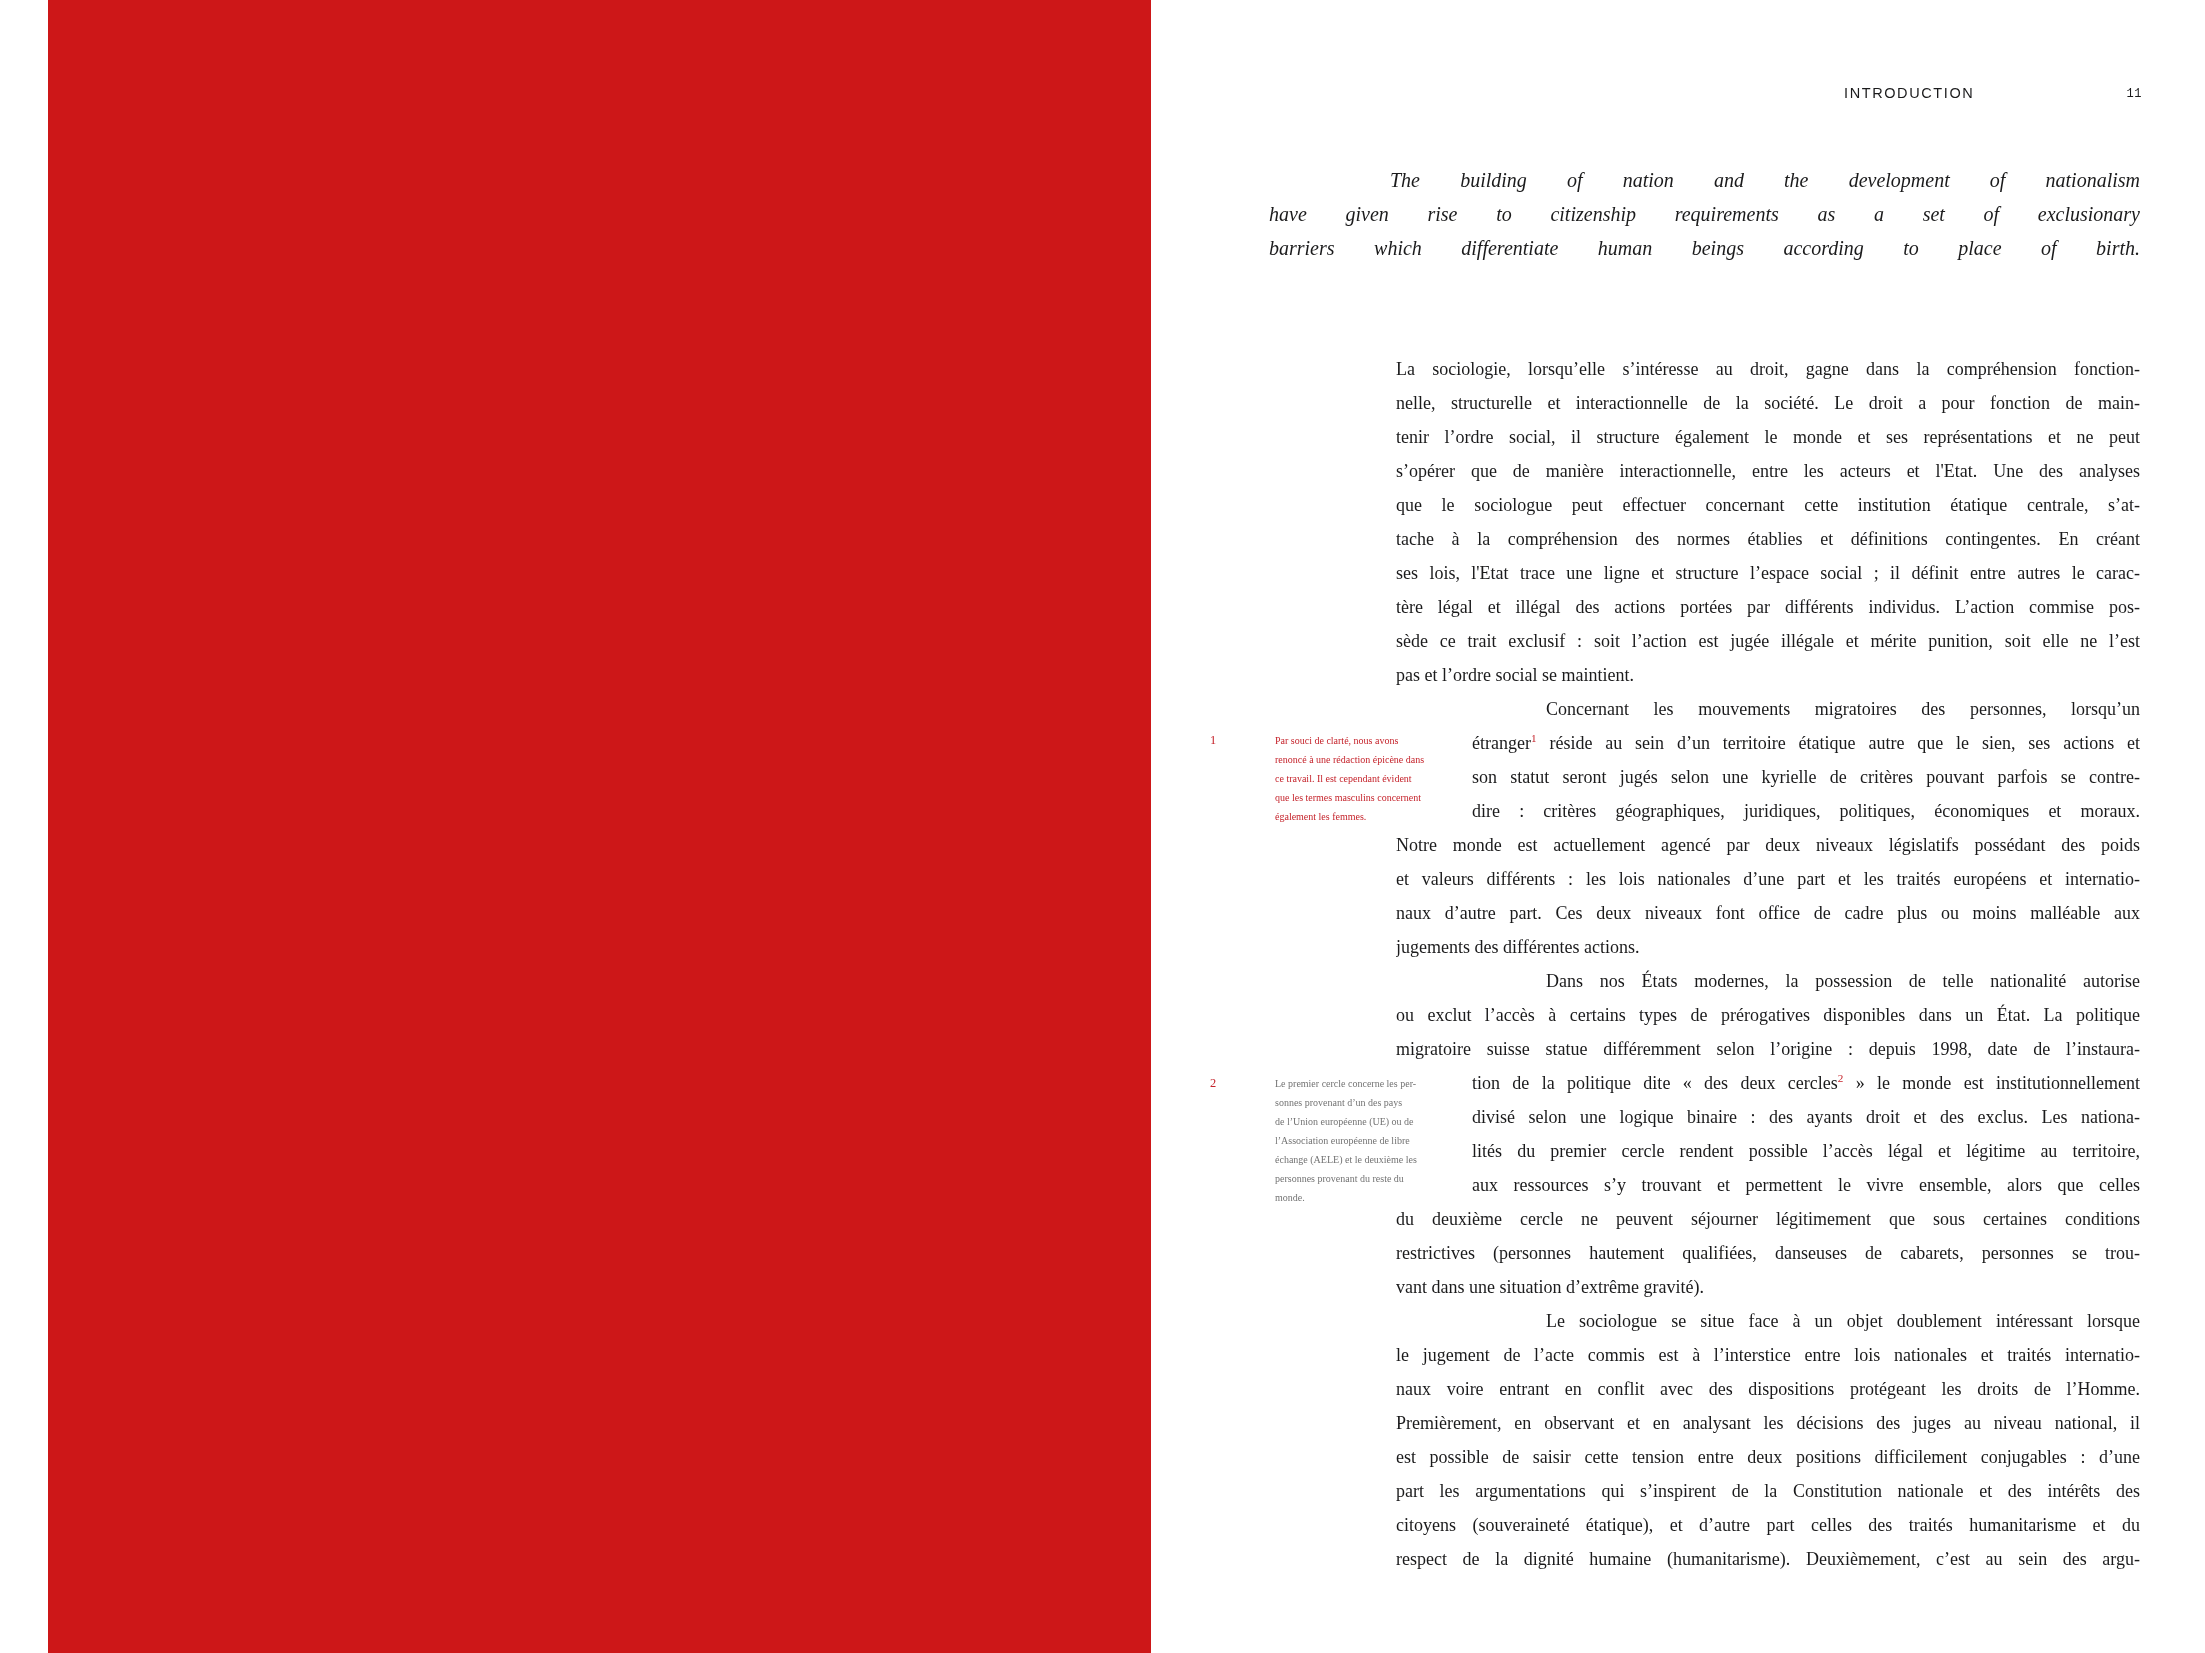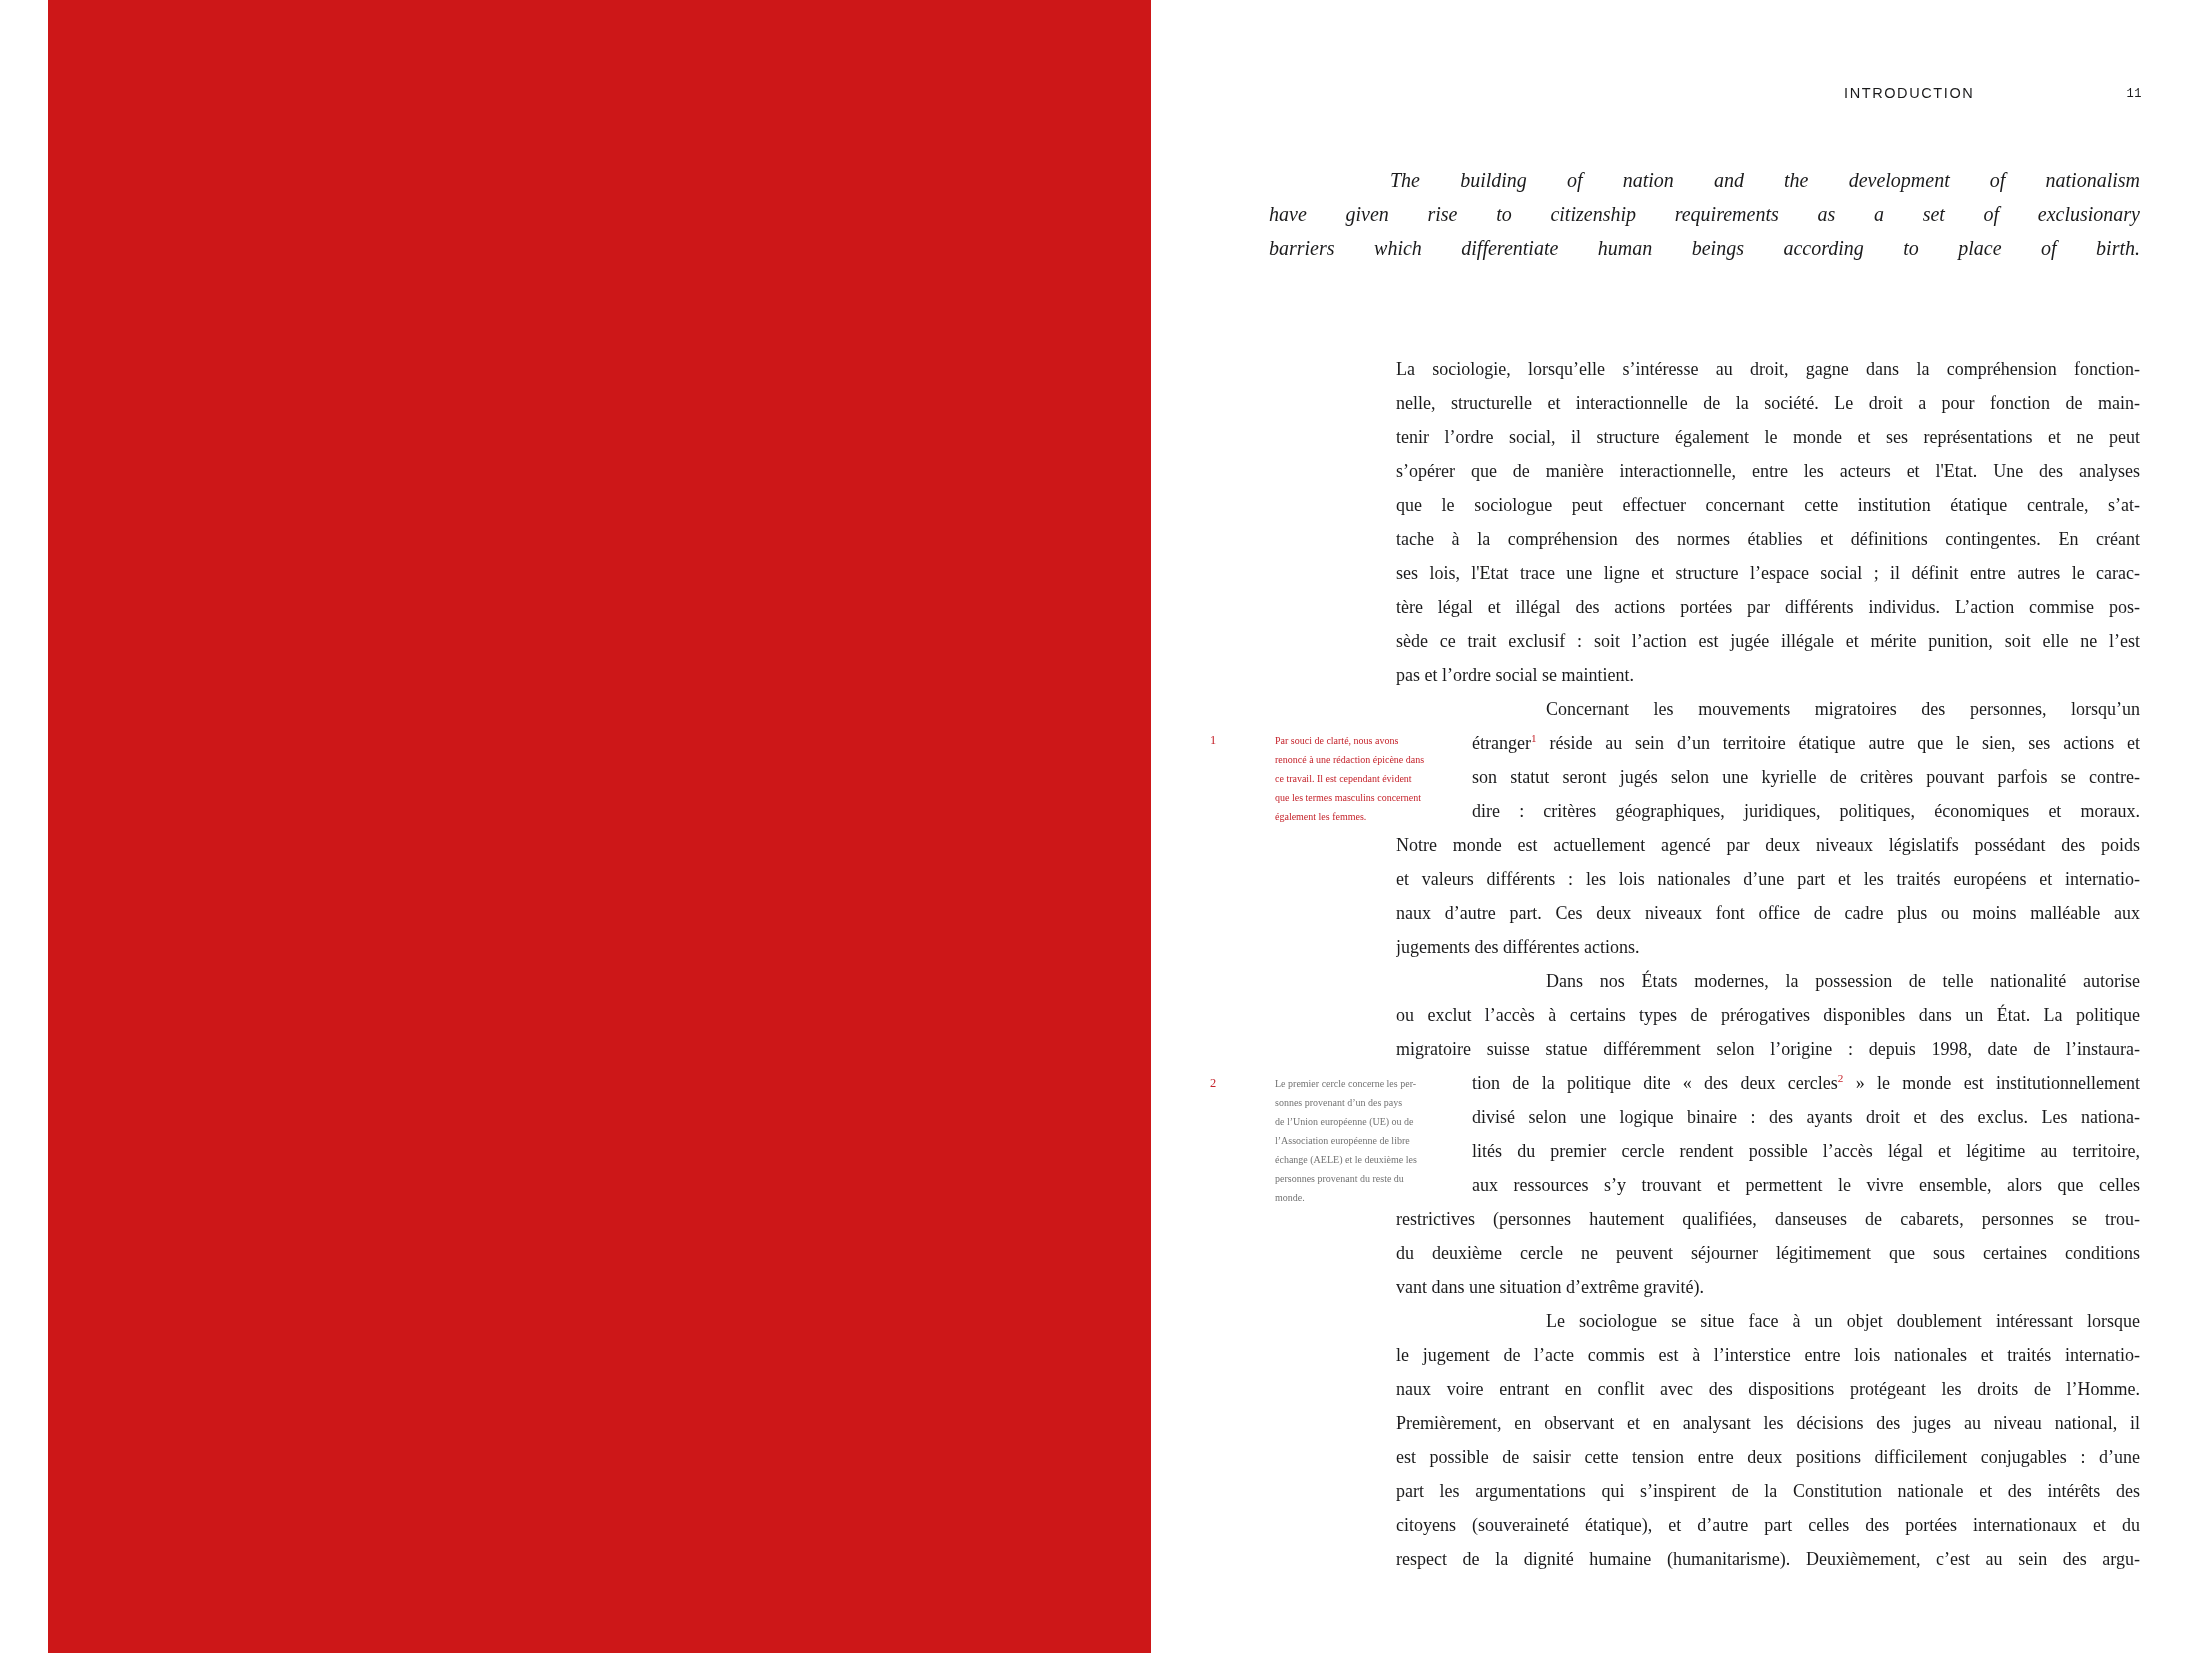--- a/index.html
+++ b/index.html
@@ -92,30 +92,30 @@
       <div class="b-line just">et valeurs différents : les lois nationales d’une part et les traités européens et internatio-</div>
       <div class="b-line just">naux d’autre part. Ces deux niveaux font office de cadre plus ou moins malléable aux</div>
       <div class="b-line">jugements des différentes actions.</div>
       <div class="b-line just ind-par">Dans nos États modernes, la possession de telle nationalité autorise</div>
       <div class="b-line just">ou exclut l’accès à certains types de prérogatives disponibles dans un État. La politique</div>
       <div class="b-line just">migratoire suisse statue différemment selon l’origine : depuis 1998, date de l’instaura-</div>
       <div class="b-line just ind-note">tion de la politique dite « des deux cercles<sup class="fn" style="color: rgb(197, 35, 43);">2</sup> » le monde est institutionnellement</div>
       <div class="b-line just ind-note">divisé selon une logique binaire : des ayants droit et des exclus. Les nationa-</div>
       <div class="b-line just ind-note">lités du premier cercle rendent possible l’accès légal et légitime au territoire,</div>
       <div class="b-line just ind-note">aux ressources s’y trouvant et permettent le vivre ensemble, alors que celles</div>
+      <div class="b-line just">du deuxième cercle ne peuvent séjourner légitimement que sous certaines conditions</div>
       <div class="b-line just">restrictives (personnes hautement qualifiées, danseuses de cabarets, personnes se trou-</div>
-      <div class="b-line just">du deuxième cercle ne peuvent séjourner légitimement que sous certaines conditions</div>
       <div class="b-line">vant dans une situation d’extrême gravité).</div>
       <div class="b-line just ind-par">Le sociologue se situe face à un objet doublement intéressant lorsque</div>
       <div class="b-line just">le jugement de l’acte commis est à l’interstice entre lois nationales et traités internatio-</div>
       <div class="b-line just">naux voire entrant en conflit avec des dispositions protégeant les droits de l’Homme.</div>
       <div class="b-line just">Premièrement, en observant et en analysant les décisions des juges au niveau national, il</div>
       <div class="b-line just">est possible de saisir cette tension entre deux positions difficilement conjugables : d’une</div>
       <div class="b-line just">part les argumentations qui s’inspirent de la Constitution nationale et des intérêts des</div>
-      <div class="b-line just">citoyens (souveraineté étatique), et d’autre part celles des portées internationaux et du</div>
+      <div class="b-line just">citoyens (souveraineté étatique), et d’autre part celles des traités humanitarisme et du</div>
       <div class="b-line just">respect de la dignité humaine (humanitarisme). Deuxièmement, c’est au sein des argu-</div>
     </div>
 
   <div id="notes-layer">
       <div class="margin-note-number" style="top: 731px; color: rgb(197, 35, 43);">1</div>
       <div class="margin-note" style="top: 731px; color: rgb(197, 35, 43);">
         <div class="note-line">Par souci de clarté, nous avons</div>
         <div class="note-line">renoncé à une rédaction épicène dans</div>
         <div class="note-line">ce travail. Il est cependant évident</div>
         <div class="note-line">que les termes masculins concernent</div>

